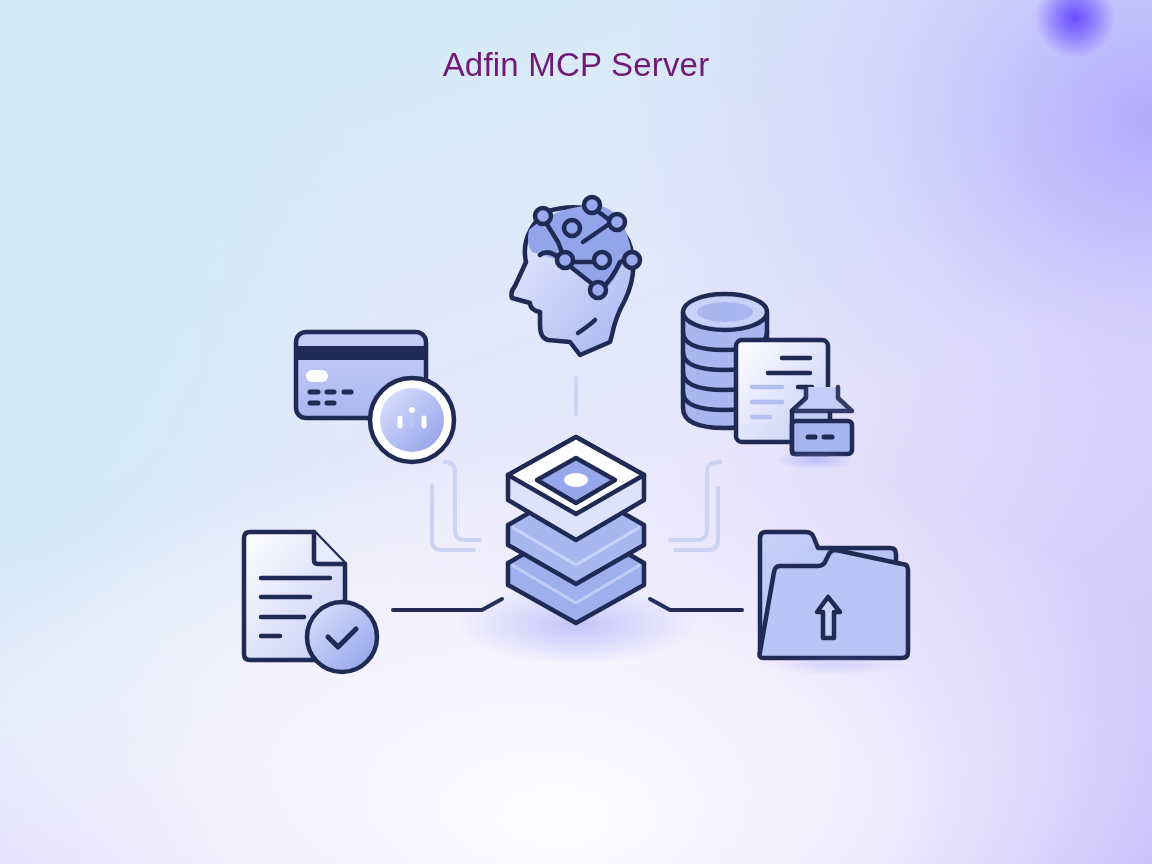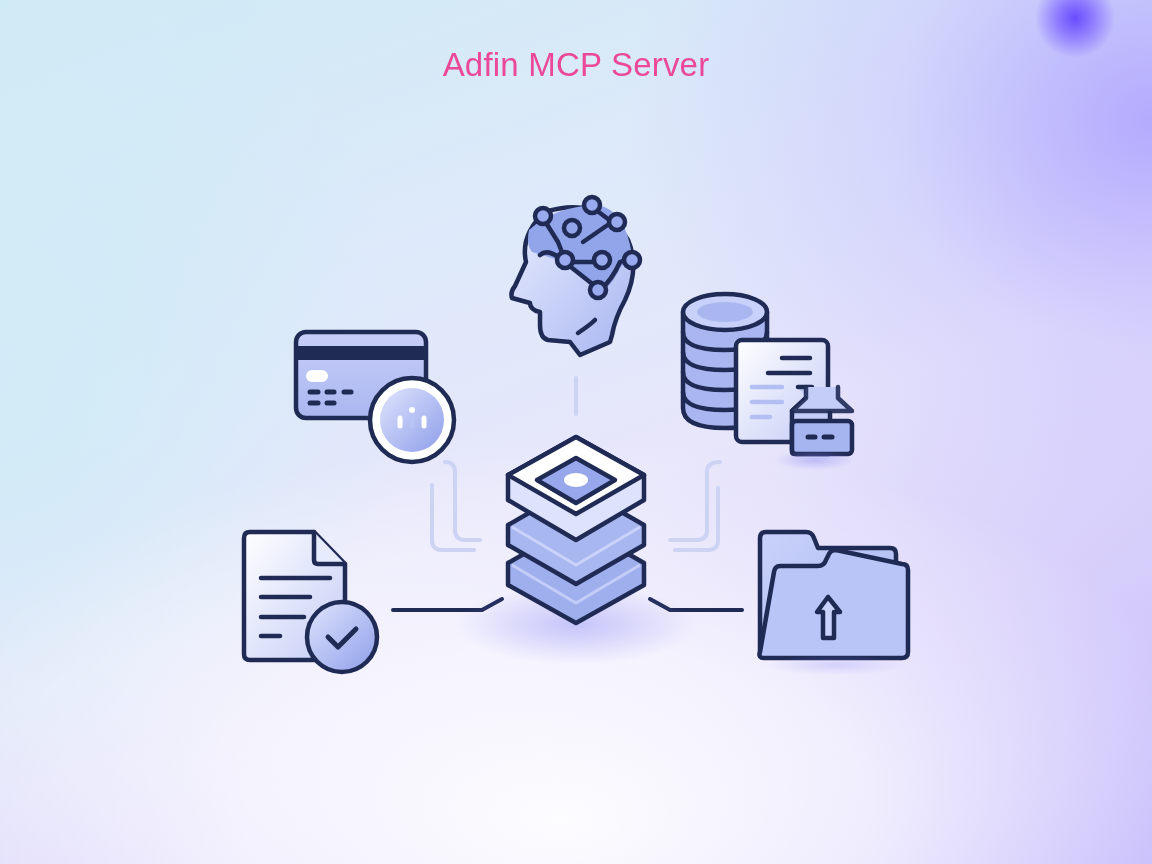--- a/index.html
+++ b/index.html
@@ -6,21 +6,21 @@
   body { width: 1152px; height: 864px; overflow: hidden; position: relative;
     font-family: "Liberation Sans", sans-serif;
     background: linear-gradient(160deg, #cfeaf5 0%, #dfe9fa 35%, #e8e6fb 55%, #d8d0fb 75%, #bfb3fb 100%);
   }
   .bg-layer { position: absolute; inset: 0; }
   .bg-white { background: radial-gradient(ellipse 700px 380px at 560px 820px, rgba(255,255,255,0.95) 0%, rgba(255,255,255,0.7) 45%, rgba(255,255,255,0) 100%); }
   .bg-purple { background: radial-gradient(ellipse 520px 460px at 1152px 120px, rgba(165,150,255,0.75) 0%, rgba(190,180,255,0.35) 50%, rgba(255,255,255,0) 100%); }
   .bg-orb { background: radial-gradient(circle 40px at 1075px 18px, #6a4cff 0%, rgba(120,95,255,0.7) 45%, rgba(150,130,255,0) 100%); }
   .bg-left { background: radial-gradient(ellipse 400px 500px at 0px 380px, rgba(205,236,246,0.8) 0%, rgba(205,236,246,0) 100%); }
   .title { position: absolute; left: 0; width: 1152px; top: 46px; text-align: center;
-    font-size: 33px; color: #ec4899; letter-spacing: 0.2px; }
+    font-size: 33px; color: #701a75; letter-spacing: 0.2px; }
   svg.diagram { position: absolute; left: 0; top: 0; }
 </style>
 </head>
 <body>
 
 <div class="bg-layer bg-left"></div>
 <div class="bg-layer bg-purple"></div>
 <div class="bg-layer bg-orb"></div>
 <div class="bg-layer bg-white"></div>
 

